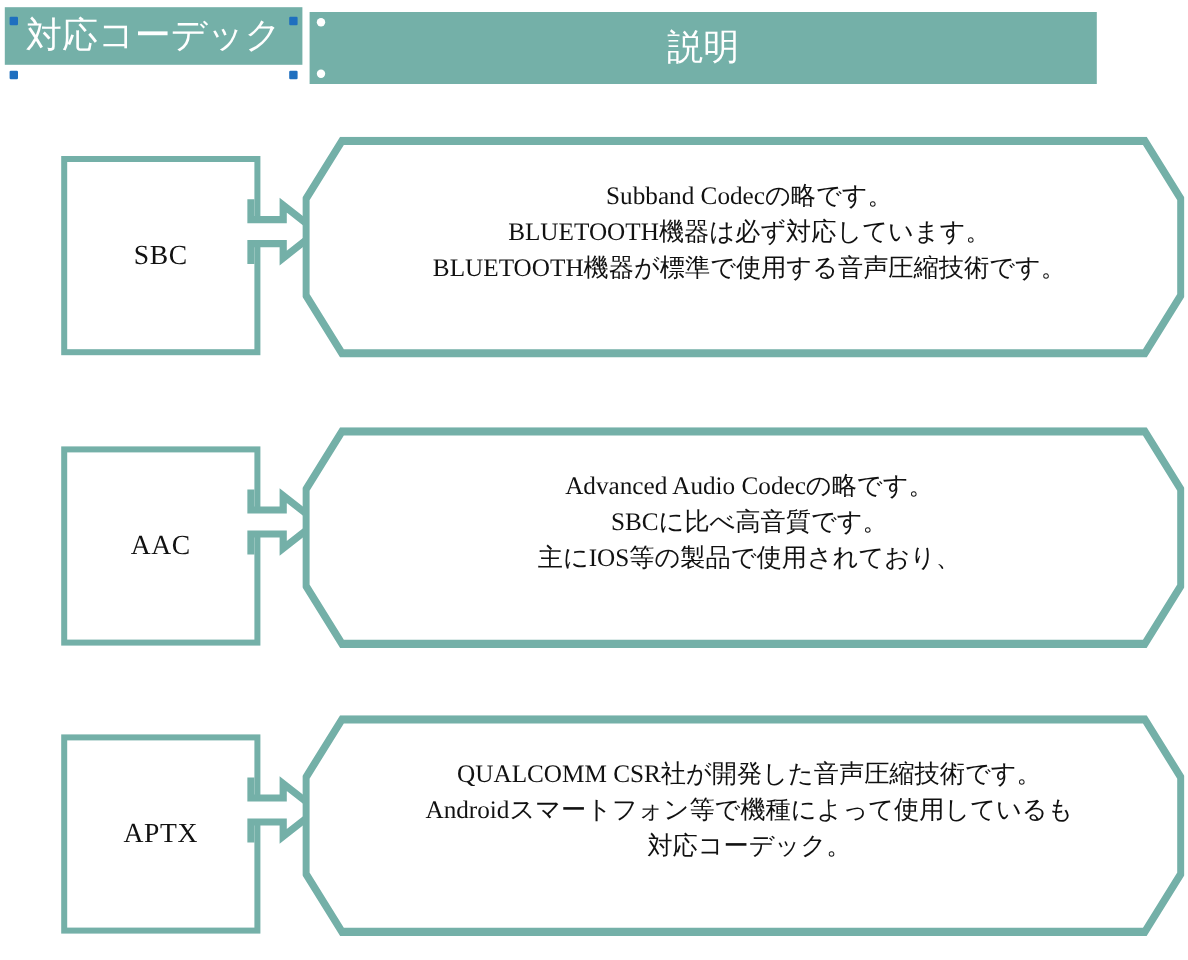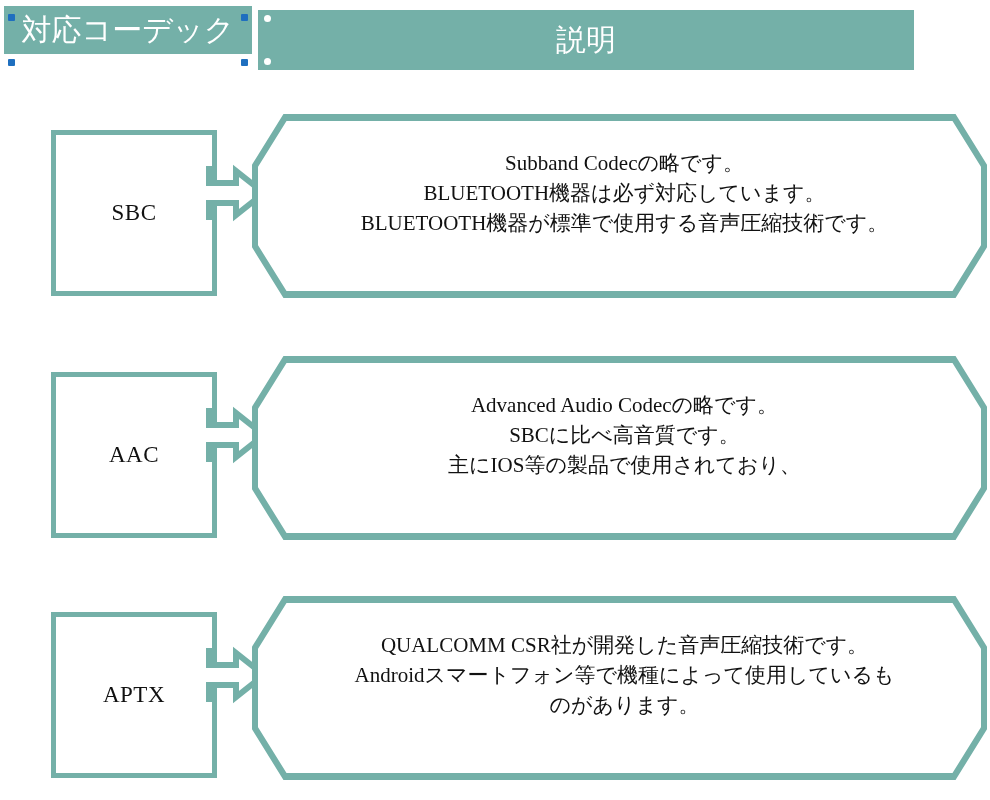--- a/index.html
+++ b/index.html
@@ -203,18 +203,18 @@
       </svg>
     </div>
 
     <div class="callout">
       <svg viewBox="0 0 735 160" preserveAspectRatio="none" xmlns="http://www.w3.org/2000/svg">
         <path d="M3 45 L33 3 L702 3 L732 45 L732 115 L702 157 L33 157 L3 115 Z" fill="#ffffff" stroke="#74b0a8" stroke-width="6" stroke-linejoin="miter"></path>
       </svg>
       <div class="callout-text">
         <span class="ln">QUALCOMM CSR社が開発した音声圧縮技術です。</span>
         <span class="ln">Androidスマートフォン等で機種によって使用しているも</span>
-        <span class="ln">のがあります。</span>
+        <span class="ln">対応コーデック。</span>
       </div>
     </div>
   </div>
 
 </div>
 
 </body></html>

